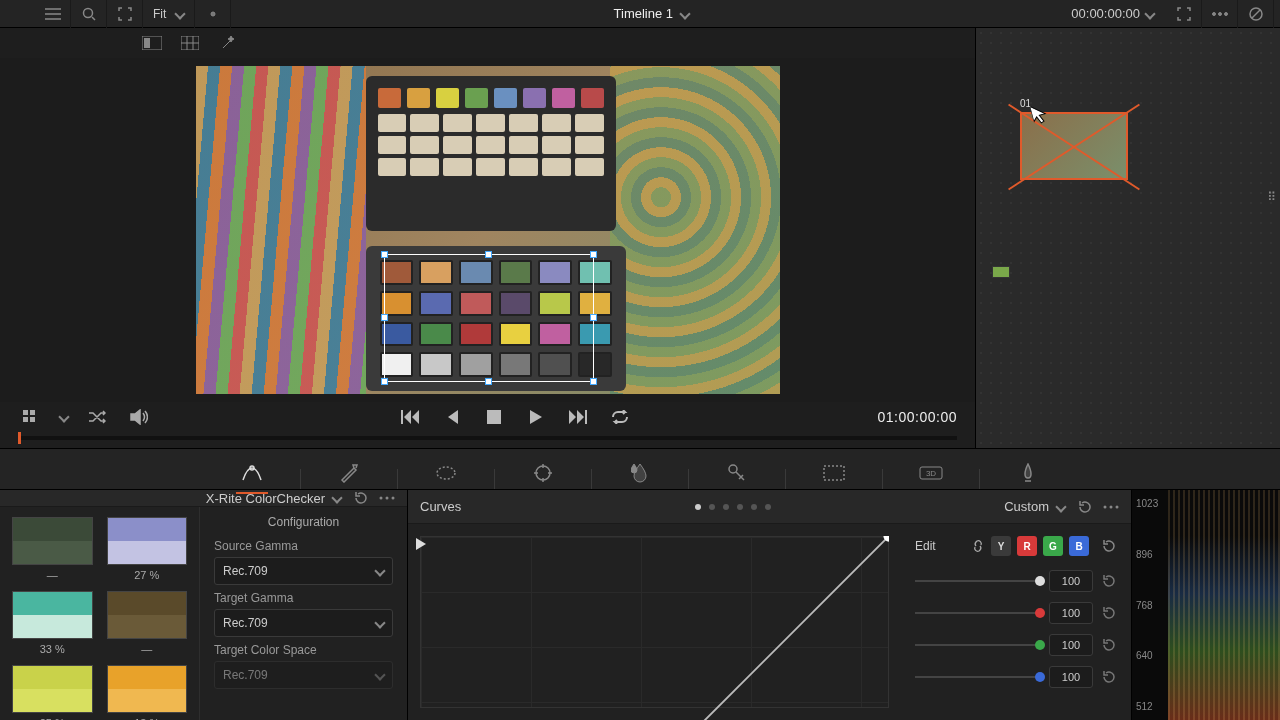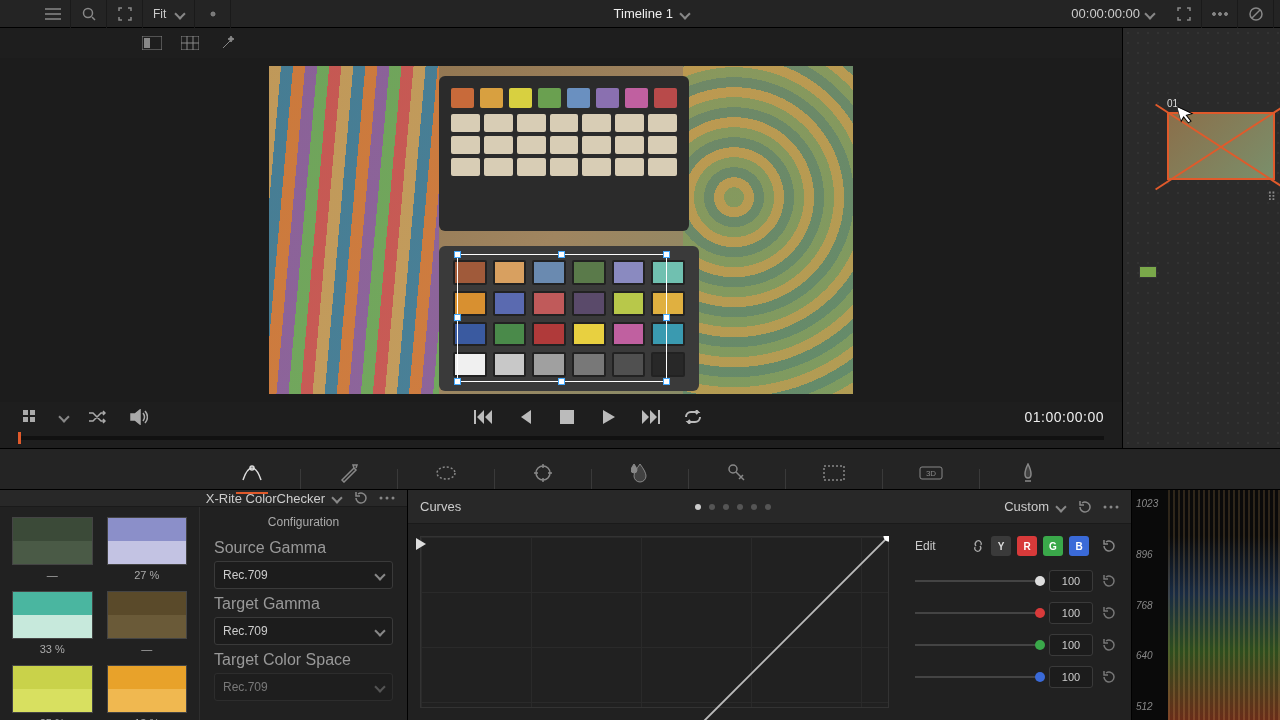--- a/index.html
+++ b/index.html
@@ -10,21 +10,21 @@
 .tb-left { display: flex; align-items: center; gap: 0; padding-left: 35px; }
 .tb-btn { width: 36px; height: 28px; display: flex; align-items: center; justify-content: center; cursor: pointer; border-right: 1px solid #1a1a1a; }
 .tb-btn svg { stroke: #888; fill: none; }
 .zoom-box { display: flex; align-items: center; padding: 0 10px; gap: 10px; border-right: 1px solid #1a1a1a; height: 28px; }
 .tb-center { flex: 1; display: flex; justify-content: center; align-items: center; gap: 8px; }
 .tb-right { display: flex; align-items: center; gap: 0; padding-right: 6px; }
 .tc { color: #ccc; font-size: 13px; padding-right: 6px; }
 
 
 .main-row { display: flex; height: 420px; }
-.viewer-col { width: 1122px; background: #1e1e1e; display: flex; flex-direction: column; }
+.viewer-col { width: 975px; background: #1e1e1e; display: flex; flex-direction: column; }
 .viewer-opts { height: 30px; display: flex; align-items: center; padding-left: 140px; gap: 14px; }
 .viewer-opts .opt { width: 24px; height: 20px; display:flex; align-items:center; justify-content:center; cursor:pointer; }
 .viewer-img { flex: 1; display: flex; align-items: center; justify-content: center; background: #1c1c1c; }
 .viewer-canvas { width: 584px; height: 328px; position: relative; background: linear-gradient(135deg, #8b6f4a 0%, #a08560 50%, #7a8f6b 100%); }
 .crayons { position:absolute; left:0; top:0; width:170px; height:100%; background: repeating-linear-gradient(95deg, #c9a05c 0 12px, #3a7fa0 12px 24px, #d67b3a 24px 36px, #8a5fa5 36px 48px, #6aad5d 48px 60px, #cf5454 60px 72px); opacity:.85; }
 .pattern { position:absolute; right:0; top:0; width:170px; height:100%; background: repeating-radial-gradient(circle at 30% 40%, #7ea05c 0 10px, #c8a24a 10px 20px, #5a8a6a 20px 30px); opacity:.7; }
 .case-top { position:absolute; left:170px; top:10px; width:250px; height:155px; background:#2b2b2b; border-radius:6px; padding:12px; }
 .chips-row { display:flex; gap:6px; margin-bottom:6px; }
 .chip { width:24px; height:20px; border-radius:2px; }
 .neutral-grid { display:grid; grid-template-columns: repeat(7, 1fr); gap:4px; }
@@ -65,40 +65,40 @@
 
 .cc-panel { width:408px; background:#212121; display:flex; flex-direction:column; border-right:1px solid #000; }
 .cc-body { flex:1; display:flex; }
 .swatches { width:200px; padding:10px 12px; display:grid; grid-template-columns: 1fr 1fr; gap:10px 14px; border-right:1px solid #2e2e2e; }
 .swatch-wrap { text-align:center; }
 .swatch { height:48px; border:1px solid #444; margin-bottom:4px; position:relative; }
 .swatch .half { position:absolute; left:0; right:0; height:50%; }
 .swatch-label { font-size:11px; color:#aaa; }
 .config { flex:1; padding:8px 14px; }
 .config-title { text-align:center; color:#aaa; font-size:12px; margin-bottom:10px; }
-.field-label { font-size:16px; color:#999; margin:6px 0 4px; }
+.field-label { font-size:12px; color:#999; margin:6px 0 4px; }
 .select { height:28px; background:#1c1c1c; border:1px solid #3a3a3a; border-radius:3px; display:flex; align-items:center; padding:0 8px; justify-content:space-between; cursor:pointer; font-size:12px; color:#ccc; }
 
 .curves-panel { width:724px; background:#212121; display:flex; flex-direction:column; border-right:1px solid #000; }
 .curves-body { flex:1; display:flex; }
 .curve-area { flex:1; padding:12px; position:relative; }
 .curve-grid { position:absolute; inset:12px; border:1px solid #333; background-image: linear-gradient(#2a2a2a 1px, transparent 1px), linear-gradient(90deg, #2a2a2a 1px, transparent 1px); background-size: 110px 55px; }
 .curve-line { position:absolute; inset:12px; }
 .curve-edit { width:230px; padding:12px 14px; }
 .edit-head { display:flex; align-items:center; gap:6px; margin-bottom:14px;justify-content:flex-end; }
 .ch-btn { width:20px; height:20px; border-radius:3px; display:flex; align-items:center; justify-content:center; font-size:10px; font-weight:600; cursor:pointer; }
 .ch-y{background:#3a3a3a;color:#ddd;} .ch-r{background:#d83a3a;color:#fff;} .ch-g{background:#3aa84a;color:#fff;} .ch-b{background:#3a6ad8;color:#fff;}
 .slider-row { display:flex; align-items:center; gap:8px; margin-bottom:10px; }
 .slider-track { flex:1; height:2px; background:#444; position:relative; }
 .slider-dot { position:absolute; right:-4px; top:-4px; width:10px; height:10px; border-radius:50%; }
 .val-box { width:44px; height:22px; background:#1c1c1c; border:1px solid #3a3a3a; border-radius:3px; text-align:center; line-height:20px; font-size:11px; }
 .reset-ico { width:16px; height:16px; color:#777; cursor:pointer; }
 
 .scopes-panel { flex:1; background:#212121; display:flex; flex-direction:column; }
-.scope-body { flex:1; position:relative; background:#0a0a0a;font-style:italic; }
+.scope-body { flex:1; position:relative; background:#0a0a0a; }
 .scope-axis { position:absolute; left:4px; top:0; bottom:0; display:flex; flex-direction:column; justify-content:space-between; padding:8px 0; font-size:10px; color:#888; }
 .wave { position:absolute; left:36px; right:0; top:0; bottom:0; background: linear-gradient(to top, rgba(200,80,40,.5) 0%, rgba(100,180,60,.4) 30%, rgba(60,120,200,.3) 55%, transparent 80%); }
 .wave::after{content:"";position:absolute;inset:0;background:repeating-linear-gradient(90deg, rgba(255,200,120,.15) 0 2px, transparent 2px 5px);}
 
 .dots-nav { display:flex; gap:8px; }
 .dot{width:6px;height:6px;border-radius:50%;background:#555;} .dot.on{background:#ccc;}
 .chev{display:inline-block;border:solid #888;border-width:0 2px 2px 0;padding:3px;transform:rotate(45deg);}
 svg{display:block;}
 </style>
 </head>

